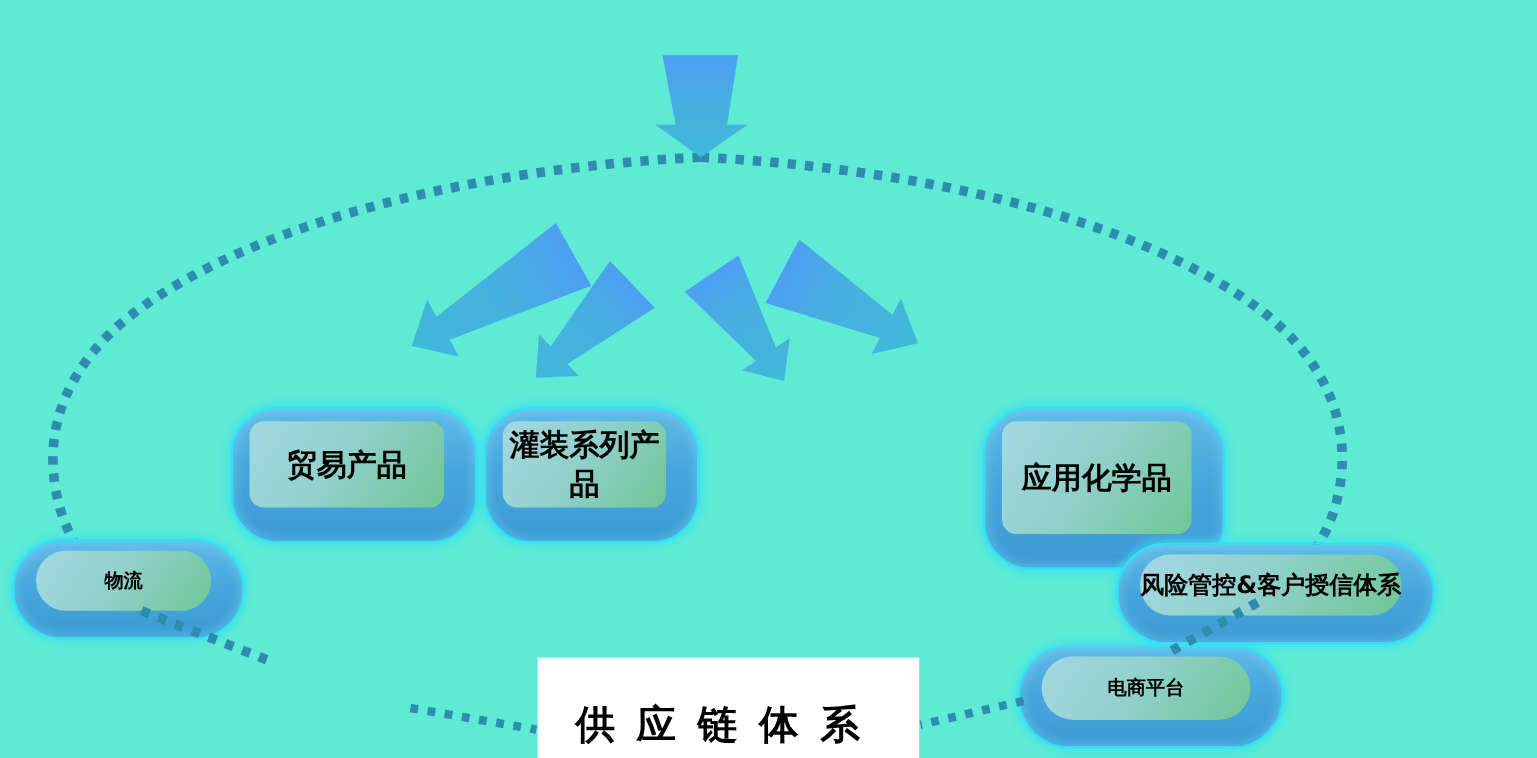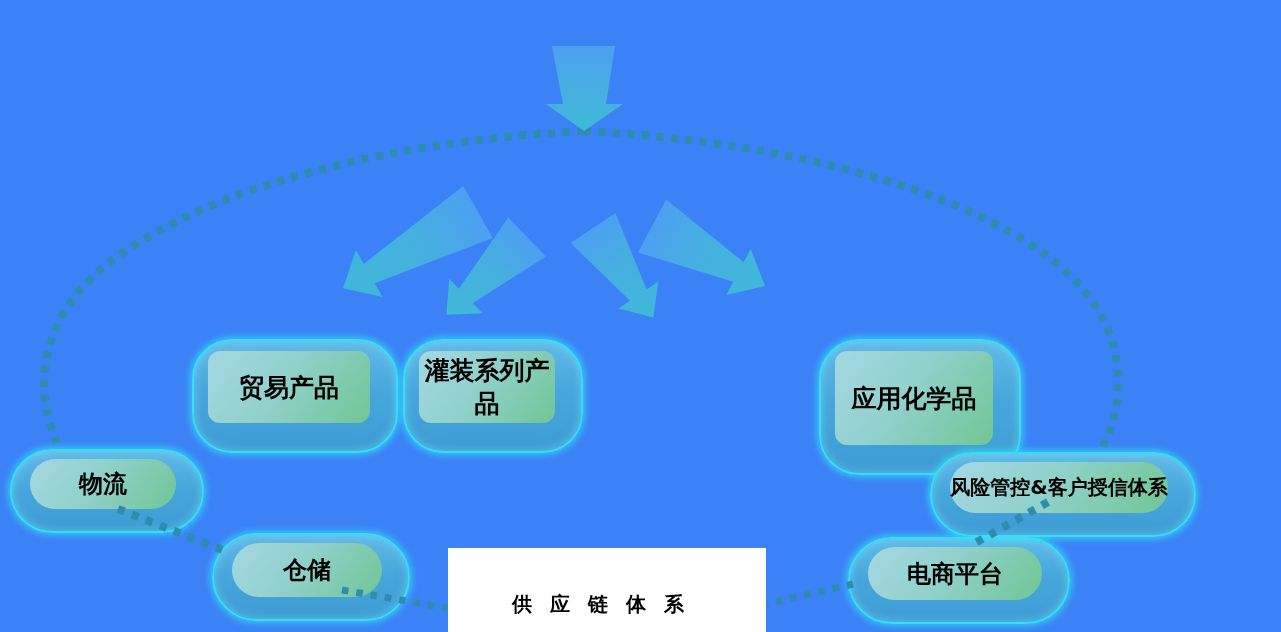--- a/index.html
+++ b/index.html
@@ -1,17 +1,17 @@
 <!DOCTYPE html>
 <html><head>
 <meta charset="utf-8">
 <style>
   html,body{margin:0;padding:0;background:#000;}
   #stage{
-    position:relative;width:1281px;height:632px;overflow:hidden;background:#3b82f6;
+    position:relative;width:1281px;height:632px;overflow:hidden;background:#5eead4;
     font-family:"DejaVu Sans","Liberation Sans",sans-serif;
   }
   svg.layer{position:absolute;left:0;top:0;pointer-events:none;}
 
   
   .shell{
     position:absolute;
     background:linear-gradient(180deg,#62bae8 0%,#47a7dc 45%,#3e9bd4 100%);
     border:2px solid #35e0f6;
     box-shadow:0 0 7px 2px rgba(53,224,246,.75), inset 0 0 10px rgba(120,230,250,.55);
@@ -21,42 +21,42 @@
   .shell.pill{border-radius:999px;}
 
   
   .panel{
     position:absolute;
     background:linear-gradient(125deg,#a4d8e4 0%,#8fd0c9 48%,#70c695 100%);
     display:flex;align-items:center;justify-content:center;
     color:#000;font-weight:bold;text-align:center;
   }
   .rect .panel{border-radius:12px;left:14px;top:10px;right:26px;bottom:28px;font-size:25px;}
-  .pill .panel{border-radius:999px;left:18px;top:8px;right:26px;bottom:22px;font-size:24px;}
+  .pill .panel{border-radius:999px;left:18px;top:8px;right:26px;bottom:22px;font-size:16px;}
   .pill.small .panel{font-size:20px;}
 
   
   #box-trade   {left:192px;top:339px;width:206px;height:114px;}
   #box-filling {left:403px;top:339px;width:180px;height:114px;}
   #box-bulk    {left:609px;top:339px;width:205px;height:114px;}
   #box-chem    {left:819px;top:339px;width:202px;height:136px;}
 
   
   #pill-logistics {left:10px; top:449px;width:194px;height:84px;}
   #pill-warehouse {left:212px;top:533px;width:198px;height:88px;}
   #pill-ecommerce {left:848px;top:537px;width:222px;height:87px;}
   #pill-risk      {left:930px;top:452px;width:266px;height:85px;}
 
   
   #footer-box{
     position:absolute;left:448px;top:548px;width:318px;height:84px;background:#ffffff;
     display:flex;align-items:center;justify-content:center;box-sizing:border-box;padding-top:28px;
   }
   #footer-box .ttl{
-    color:#000;font-weight:bold;font-size:20px;letter-spacing:18px;white-space:nowrap;
+    color:#000;font-weight:bold;font-size:33px;letter-spacing:18px;white-space:nowrap;
   }
 </style>
 </head>
 <body>
 
 <div id="stage">
 
   <svg class="layer" width="1281" height="632">
     <defs>
       <linearGradient id="gTop" x1="0" y1="46" x2="0" y2="131" gradientUnits="userSpaceOnUse">
@@ -119,25 +119,20 @@
     <div class="panel">
         <span>应用化学品</span>
       </div>
   </div>
 
   <div class="shell pill" id="pill-logistics">
     <div class="panel">
         <span>物流</span>
       </div>
   </div>
-  <div class="shell pill" id="pill-warehouse">
-    <div class="panel">
-        <span>仓储</span>
-      </div>
-  </div>
   <div class="shell pill" id="pill-ecommerce">
     <div class="panel">
         <span>电商平台</span>
       </div>
   </div>
   <div class="shell pill small" id="pill-risk">
     <div class="panel">
         <span>风险管控&amp;客户授信体系</span>
       </div>
   </div>

